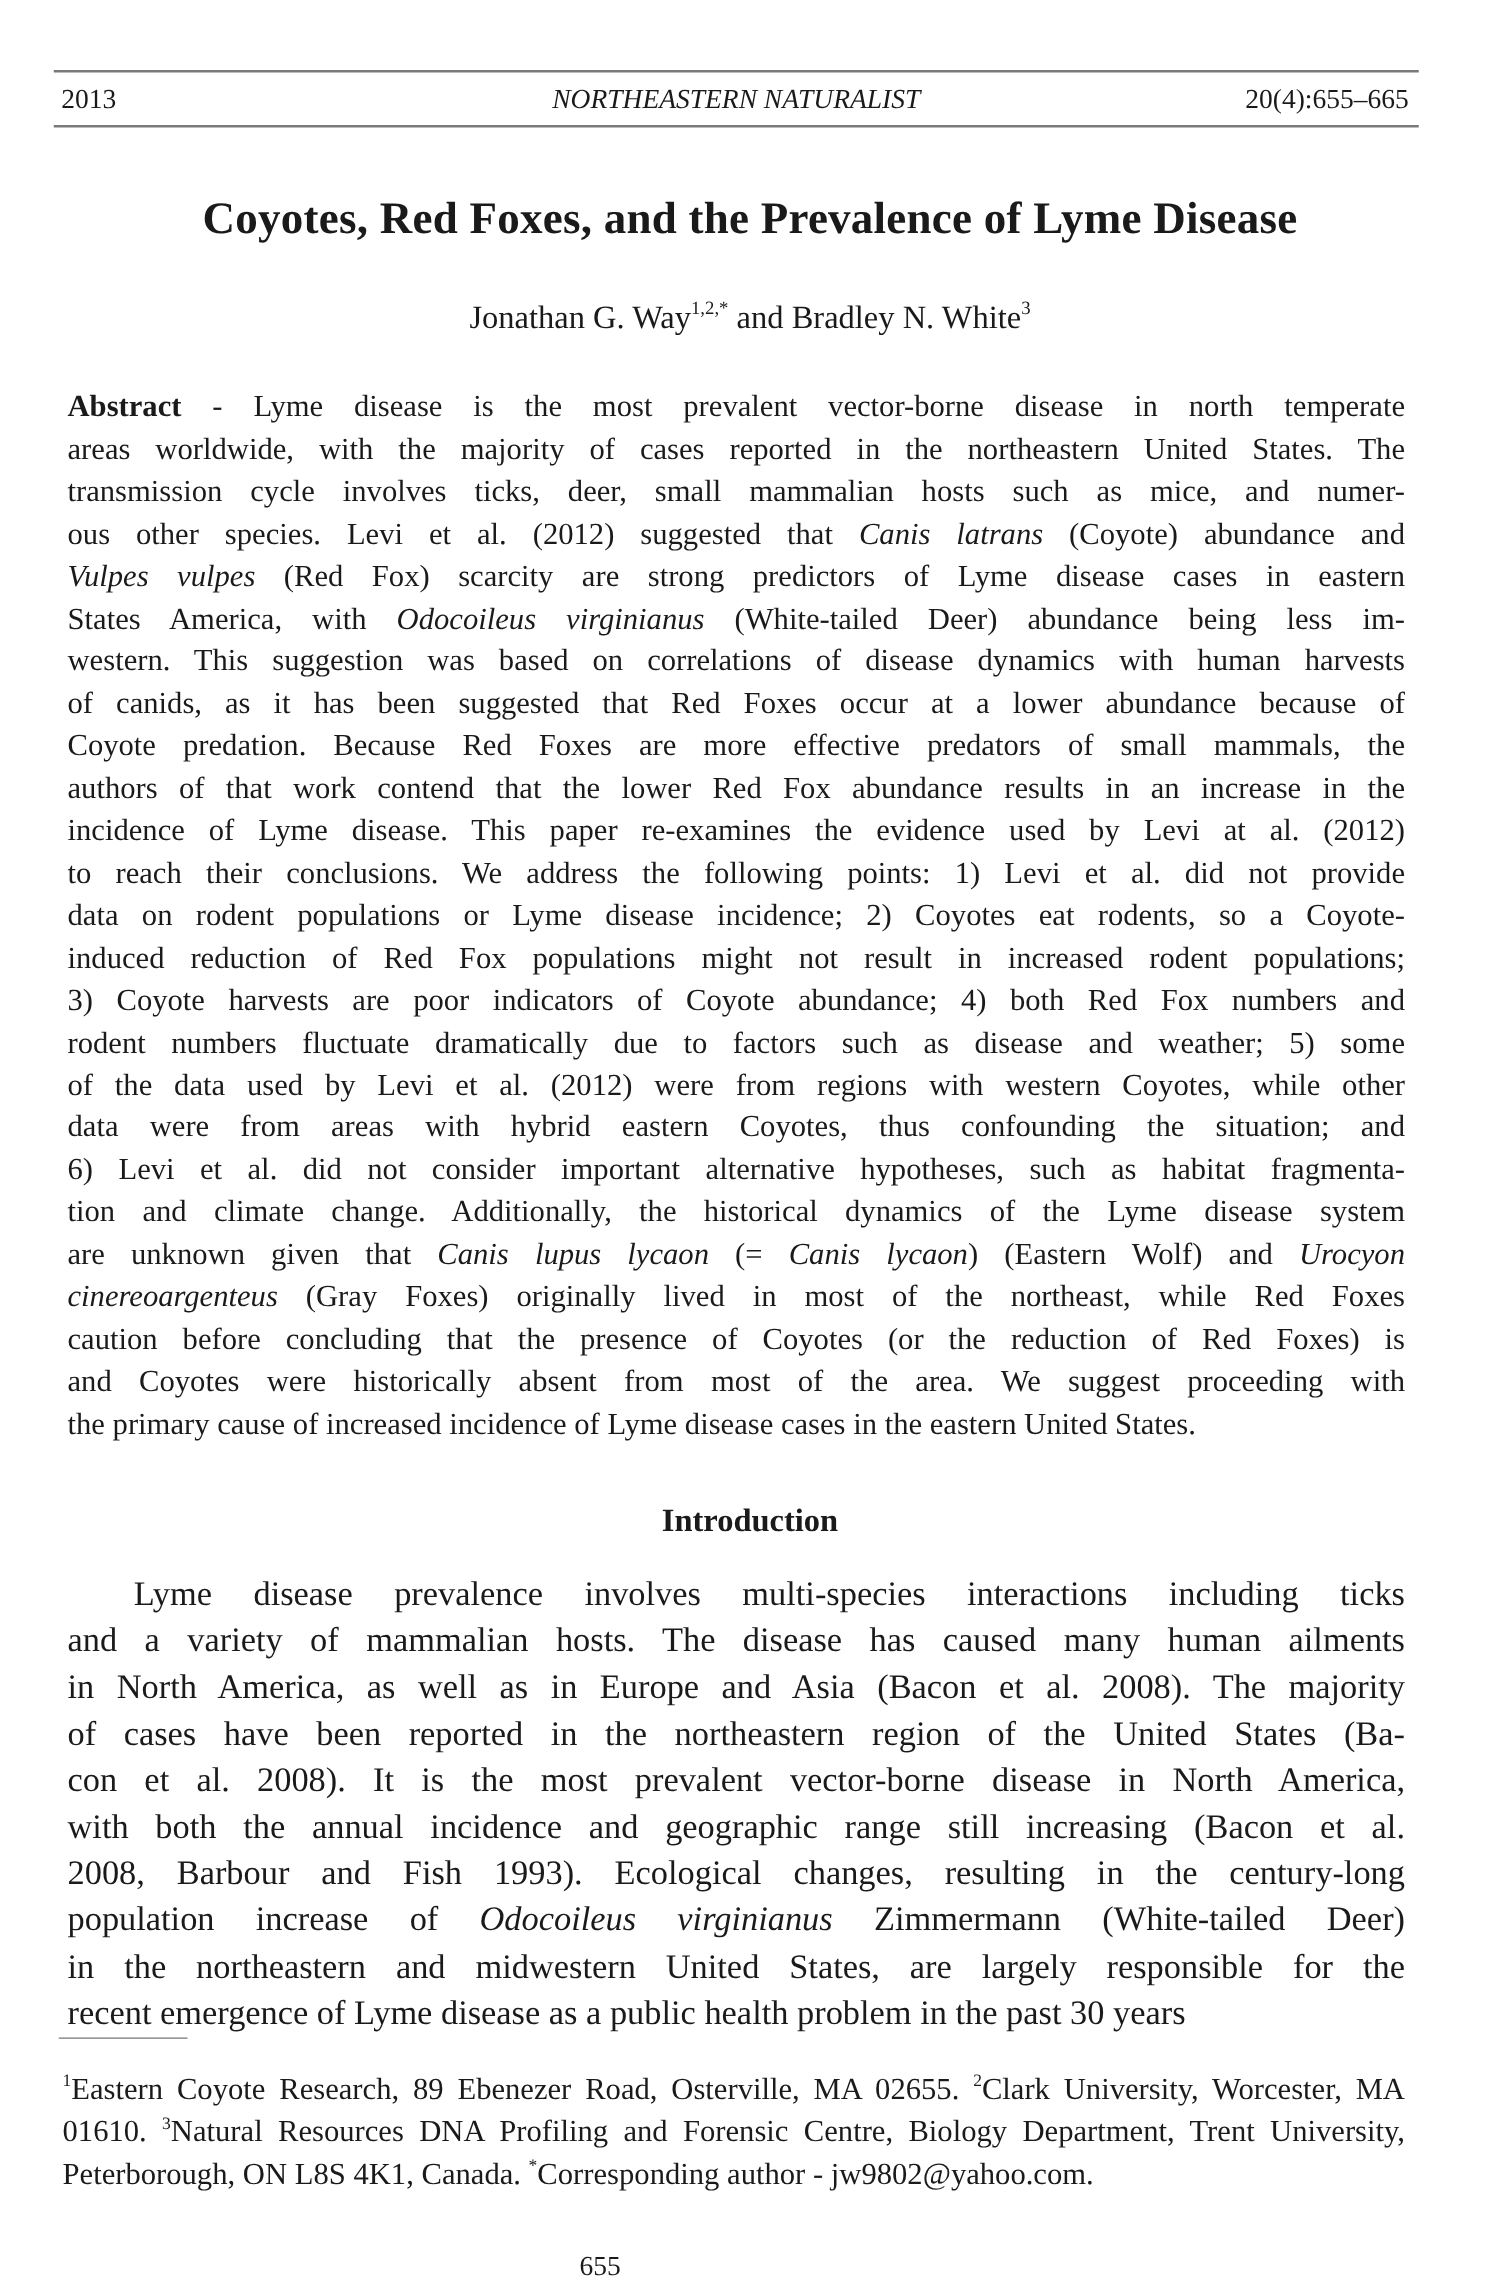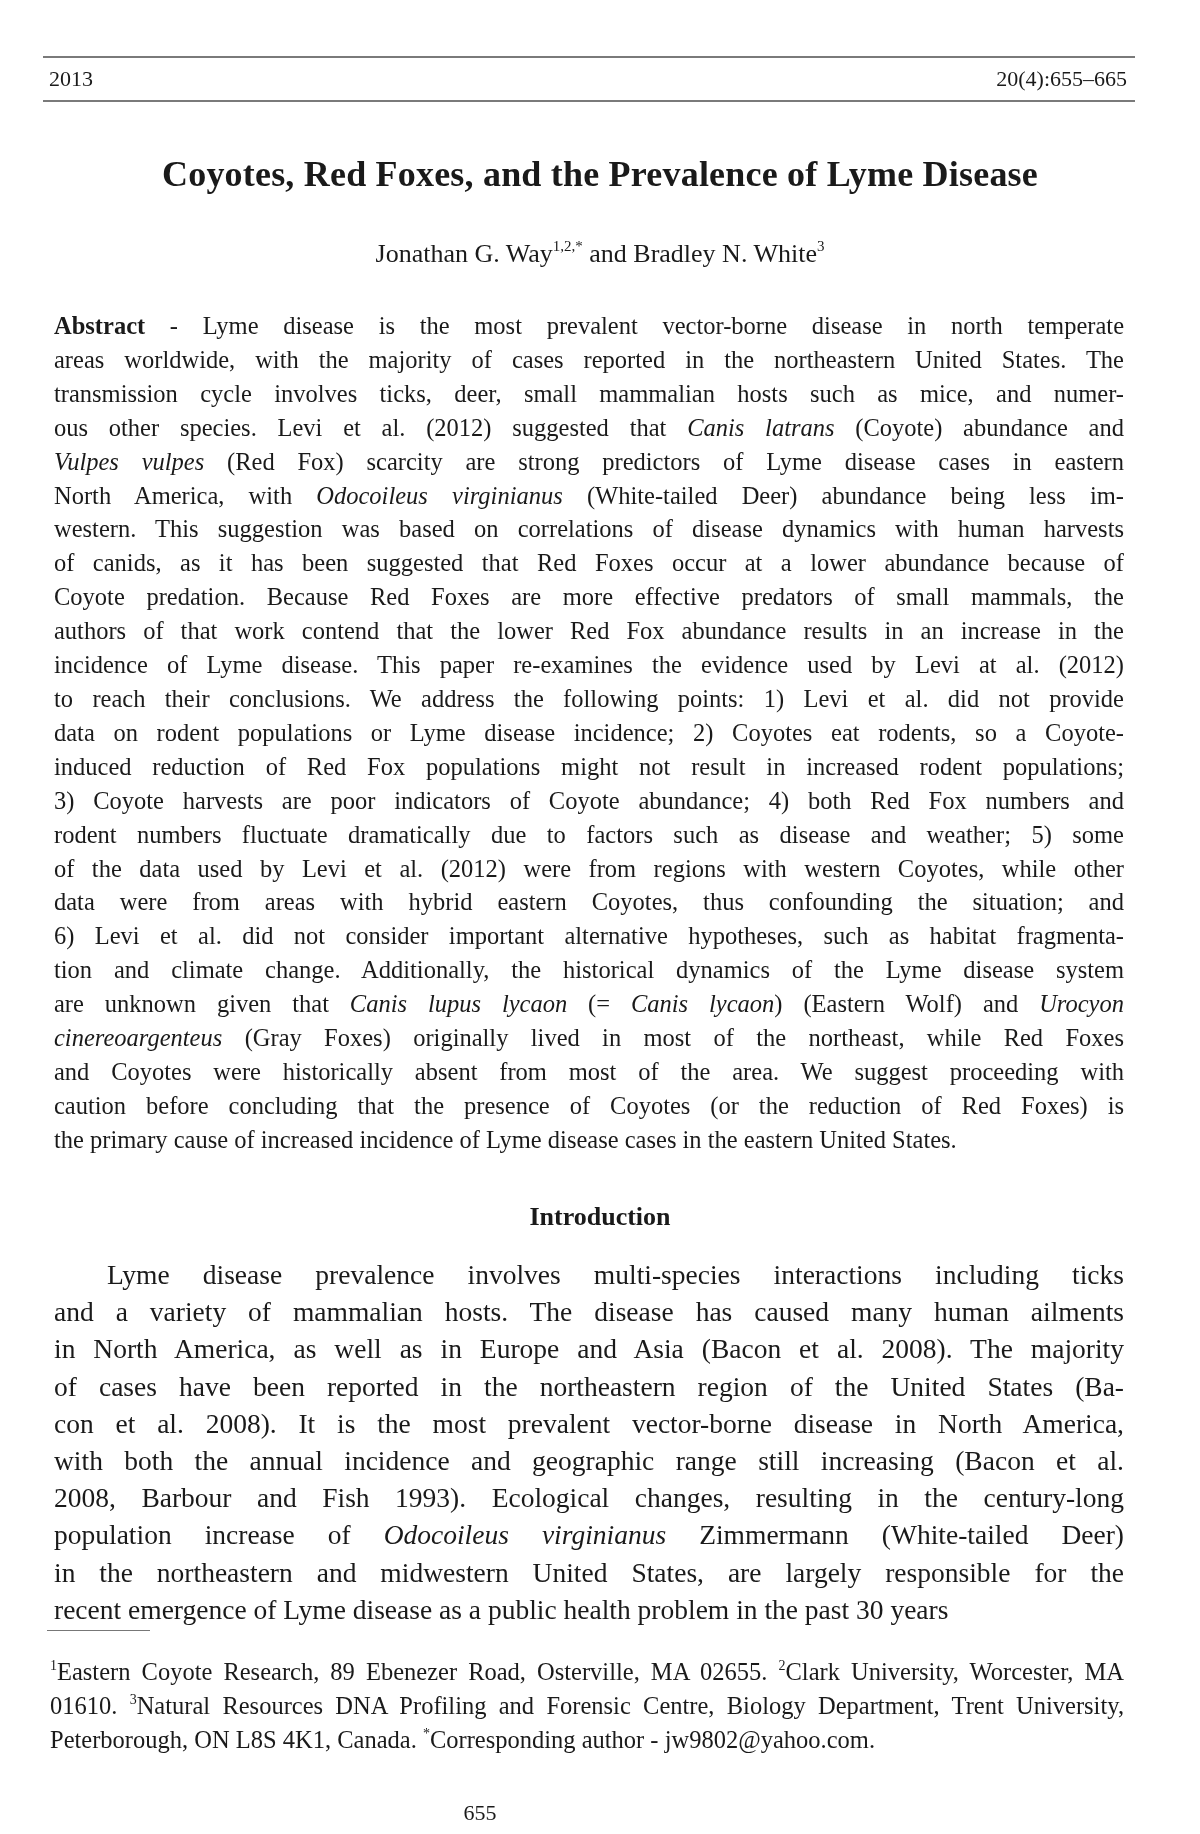--- a/index.html
+++ b/index.html
@@ -33,52 +33,53 @@
   i { font-style: italic; }
   .line { display: block; text-align: justify; text-align-last: justify; white-space: nowrap; }
   .line.last { text-align-last: left; }
   .abstract .line, .intro .line { text-indent: 0; }
 </style>
 </head>
 <body>
 
 <div class="running-head">
   <span class="rh-year">2013</span>
+  <span class="rh-journal">NORTHEASTERN NATURALIST</span>
   <span class="rh-vol">20(4):655–665</span>
 </div>
 
 <h1 class="title" style="margin:0">Coyotes, Red Foxes, and the Prevalence of Lyme Disease</h1>
 
 <div class="authors"><span>Jonathan G. Way</span><sup>1,2,*</sup><span style="white-space:pre"> and </span><span>Bradley N. White</span><sup>3</sup></div>
 
 <div class="abstract" id="abstract">
     <span class="line"><b>Abstract</b><span style="white-space: pre;"> - Lyme disease is the most prevalent vector-borne disease in north temperate</span></span>
     <span class="line"><span style="white-space: pre;">areas worldwide, with the majority of cases reported in the northeastern United States. The</span></span>
     <span class="line"><span style="white-space: pre;">transmission cycle involves ticks, deer, small mammalian hosts such as mice, and numer-</span></span>
     <span class="line"><span style="white-space: pre;">ous other species. Levi et al. (2012) suggested that </span><i style="white-space: pre;">Canis latrans</i><span style="white-space: pre;"> (Coyote) abundance and</span></span>
     <span class="line"><span style="white-space: pre;"></span><i style="white-space: pre;">Vulpes vulpes</i><span style="white-space: pre;"> (Red Fox) scarcity are strong predictors of Lyme disease cases in eastern</span></span>
-    <span class="line"><span style="white-space: pre;">North America, with </span><i style="white-space: pre;">Odocoileus virginianus</i><span style="white-space: pre;"> (White-tailed Deer) abundance being less im-</span></span>
+    <span class="line"><span style="white-space: pre;">States America, with </span><i style="white-space: pre;">Odocoileus virginianus</i><span style="white-space: pre;"> (White-tailed Deer) abundance being less im-</span></span>
     <span class="line"><span style="white-space: pre;">western. This suggestion was based on correlations of disease dynamics with human harvests</span></span>
     <span class="line"><span style="white-space: pre;">of canids, as it has been suggested that Red Foxes occur at a lower abundance because of</span></span>
     <span class="line"><span style="white-space: pre;">Coyote predation. Because Red Foxes are more effective predators of small mammals, the</span></span>
     <span class="line"><span style="white-space: pre;">authors of that work contend that the lower Red Fox abundance results in an increase in the</span></span>
     <span class="line"><span style="white-space: pre;">incidence of Lyme disease. This paper re-examines the evidence used by Levi at al. (2012)</span></span>
     <span class="line"><span style="white-space: pre;">to reach their conclusions. We address the following points: 1) Levi et al. did not provide</span></span>
     <span class="line"><span style="white-space: pre;">data on rodent populations or Lyme disease incidence; 2) Coyotes eat rodents, so a Coyote-</span></span>
     <span class="line"><span style="white-space: pre;">induced reduction of Red Fox populations might not result in increased rodent populations;</span></span>
     <span class="line"><span style="white-space: pre;">3) Coyote harvests are poor indicators of Coyote abundance; 4) both Red Fox numbers and</span></span>
     <span class="line"><span style="white-space: pre;">rodent numbers fluctuate dramatically due to factors such as disease and weather; 5) some</span></span>
     <span class="line"><span style="white-space: pre;">of the data used by Levi et al. (2012) were from regions with western Coyotes, while other</span></span>
     <span class="line"><span style="white-space: pre;">data were from areas with hybrid eastern Coyotes, thus confounding the situation; and</span></span>
     <span class="line"><span style="white-space: pre;">6) Levi et al. did not consider important alternative hypotheses, such as habitat fragmenta-</span></span>
     <span class="line"><span style="white-space: pre;">tion and climate change. Additionally, the historical dynamics of the Lyme disease system</span></span>
     <span class="line"><span style="white-space: pre;">are unknown given that </span><i style="white-space: pre;">Canis lupus lycaon</i><span style="white-space: pre;"> (= </span><i style="white-space: pre;">Canis lycaon</i><span style="white-space: pre;">) (Eastern Wolf) and </span><i style="white-space: pre;">Urocyon</i></span>
     <span class="line"><span style="white-space: pre;"></span><i style="white-space: pre;">cinereoargenteus</i><span style="white-space: pre;"> (Gray Foxes) originally lived in most of the northeast, while Red Foxes</span></span>
+    <span class="line"><span style="white-space: pre;">caution before concluding that the presence of Coyotes (or the reduction of Red Foxes) is</span></span>
     <span class="line"><span style="white-space: pre;">and Coyotes were historically absent from most of the area. We suggest proceeding with</span></span>
-    <span class="line"><span style="white-space: pre;">caution before concluding that the presence of Coyotes (or the reduction of Red Foxes) is</span></span>
     <span class="line last"><span style="white-space: pre;">the primary cause of increased incidence of Lyme disease cases in the eastern United States.</span></span>
   </div>
 
 <h2 class="section-heading" style="margin:0">Introduction</h2>
 
 <div class="intro" id="intro">
     <span class="line" style="padding-left: 53px;"><span style="white-space: pre;">Lyme disease prevalence involves multi-species interactions including ticks</span></span>
     <span class="line"><span style="white-space: pre;">and a variety of mammalian hosts. The disease has caused many human ailments</span></span>
     <span class="line"><span style="white-space: pre;">in North America, as well as in Europe and Asia (Bacon et al. 2008). The majority</span></span>
     <span class="line"><span style="white-space: pre;">of cases have been reported in the northeastern region of the United States (Ba-</span></span>

